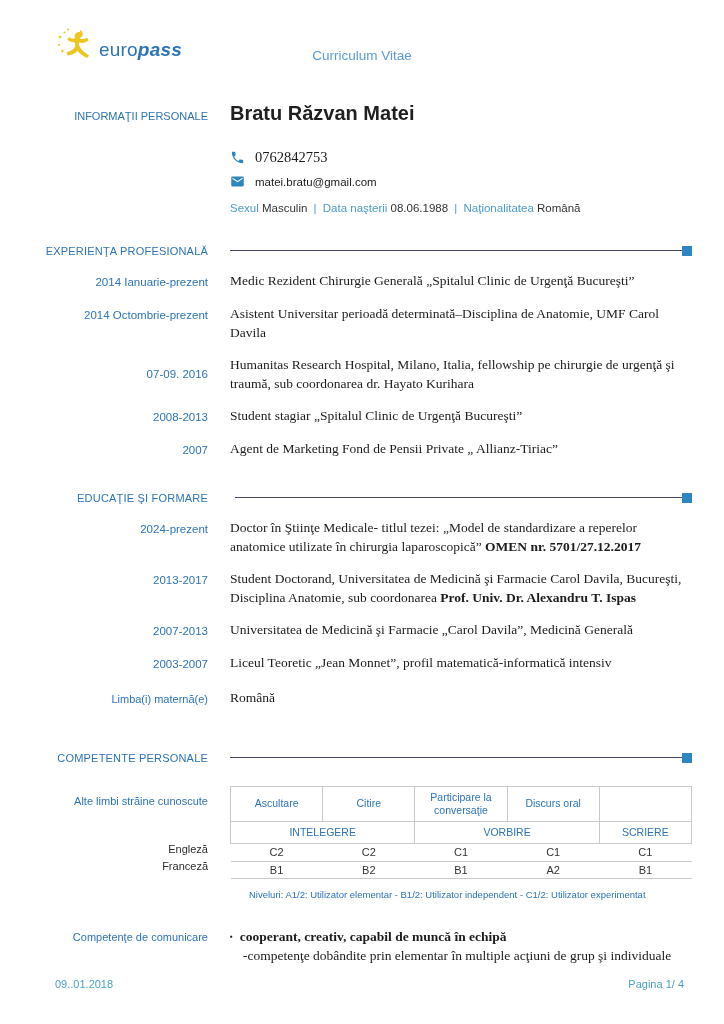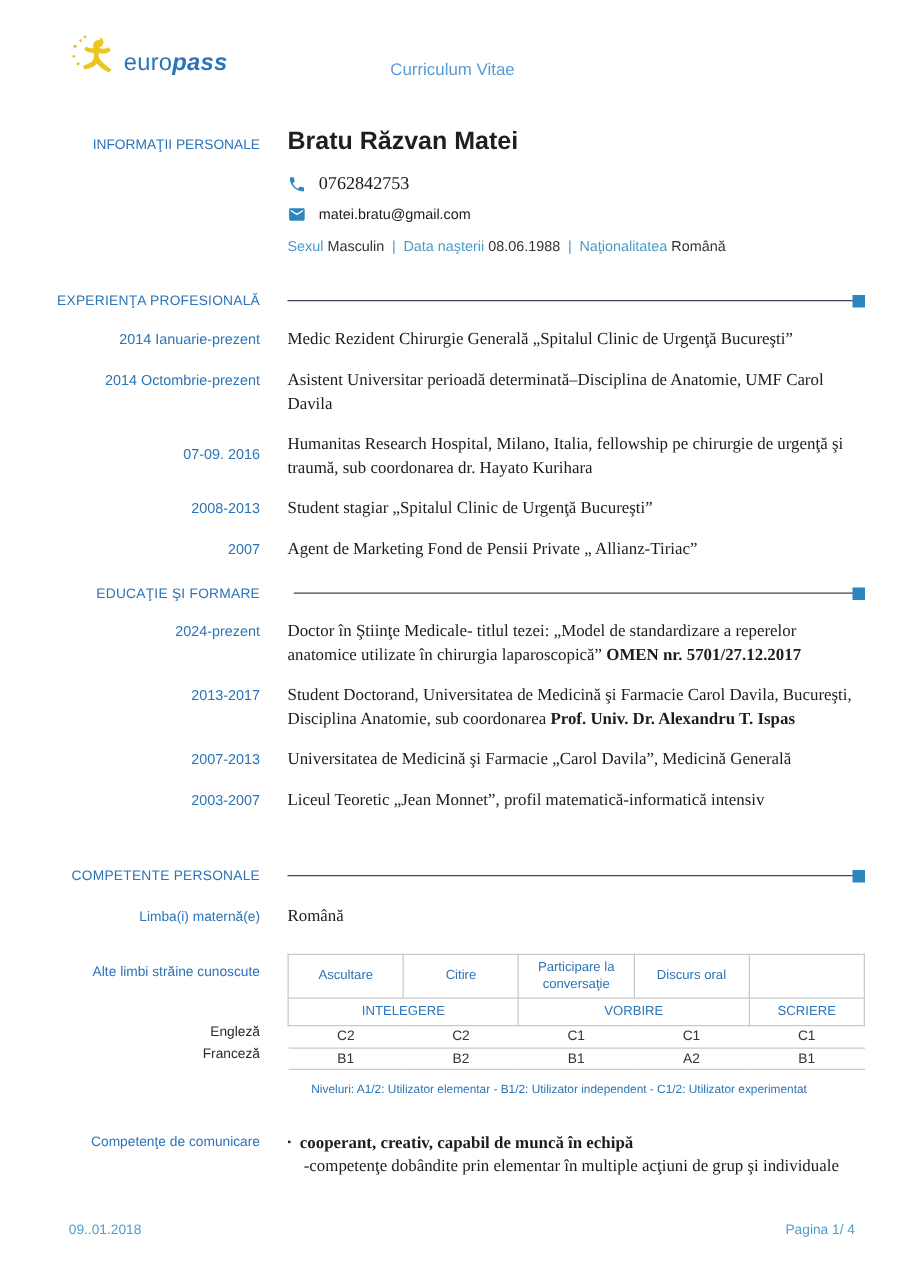--- a/index.html
+++ b/index.html
@@ -24,36 +24,36 @@
   
   .section { align-items: center; }
   .section .lbl { font-size: 11px; letter-spacing: 0.2px; }
   .rule { position: relative; height: 10px; }
   .rule::before { content: ""; position: absolute; left: 0; right: 2px; top: 4px; height: 1px; background: #44445f; }
   .rule-sq { position: absolute; right: 0; top: 0; width: 10px; height: 10px; background: #2e86c1; }
   
   .name-row { margin-top: 24px; }
   .name-row .lbl { padding-top: 7px; }
   .person-name { font-family: "Liberation Sans", sans-serif; font-size: 20px; font-weight: bold; color: #1f1f1f; }
-  .contact-row { margin-top: 14px; }
+  .contact-row { margin-top: 24px; }
   .contact { display: flex; align-items: center; gap: 10px; }
   .contact .icon { width: 15px; height: 15px; flex: 0 0 auto; display: flex; }
   .phone-value { font-family: "Liberation Serif", serif; font-size: 14.5px; }
   .email-row { margin-top: 8px; }
   .email-value { font-size: 11.5px; }
   .infoline-row { margin-top: 13px; }
   .infoline { font-size: 11.5px; color: #333; }
   .infoline .k { color: #4a9cc9; }
   .infoline .sep { color: #4a9cc9; padding: 0 3px; }
   
   .sec-exp { margin-top: 30px; }
   .entry { margin-top: 14px; }
   .entry .lbl { font-size: 11.5px; padding-top: 3px; }
   .entry.center .lbl { align-self: center; padding-top: 0; }
-  .sec-edu { margin-top: 19px; gap: 27px; }
+  .sec-edu { margin-top: 32px; gap: 27px; }
   .sec-comp { margin-top: 44px; }
   .bold-part { font-weight: bold; }
   
   .mother-row { margin-top: 16px; }
   .mother-row .lbl { padding-top: 3px; }
   .langtable-row { margin-top: 20px; }
   .lang-stack { display: flex; flex-direction: column; }
   .lang-stack .lbl { margin-top: 8px; }
   .lang-name { text-align: right; font-size: 11px; color: #2b2b2b; line-height: 17.5px; }
   .lang-name.first { margin-top: 33px; }
@@ -185,30 +185,30 @@
     </div>
     <div class="row entry">
       <div class="lbl">2007-2013</div>
       <div class="content"><span>Universitatea de Medicină şi Farmacie „Carol Davila”, Medicină Generală</span><span class="bold-part"></span></div>
     </div>
     <div class="row entry">
       <div class="lbl">2003-2007</div>
       <div class="content"><span>Liceul Teoretic „Jean Monnet”, profil matematică-informatică intensiv</span><span class="bold-part"></span></div>
     </div>
 
+    <div class="row mother-row">
+      <div class="lbl">Limba(i) maternă(e)</div>
+      <div class="content">Română</div>
+    </div>
+
     <div class="row section sec-comp">
       <div class="lbl">COMPETENTE PERSONALE</div>
       <div class="rule">
           <span class="rule-sq"></span>
         </div>
-    </div>
-
-    <div class="row mother-row">
-      <div class="lbl">Limba(i) maternă(e)</div>
-      <div class="content">Română</div>
     </div>
 
     <div class="row langtable-row">
       <div class="lang-stack">
         <div class="lbl">Alte limbi străine cunoscute</div>
         <div class="lang-name first">Engleză</div>
         <div class="lang-name">Franceză</div>
       </div>
       <div>
         <table class="langs">

